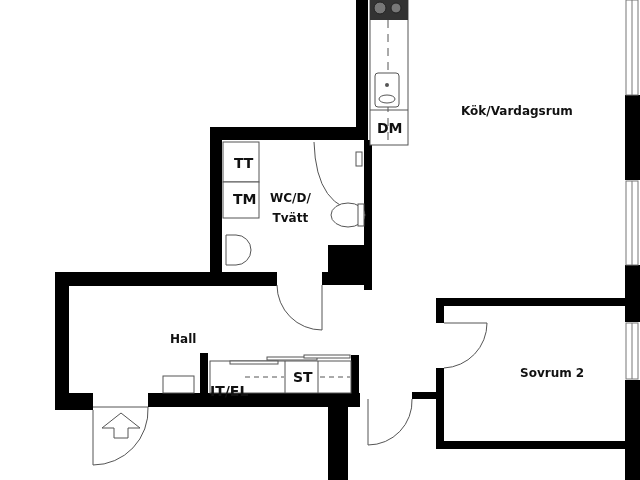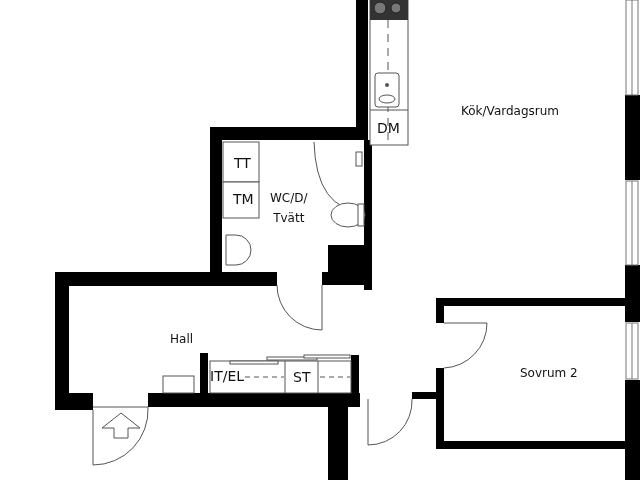--- a/index.html
+++ b/index.html
@@ -1,18 +1,18 @@
 <!DOCTYPE html>
 <html><head>
 <meta charset="utf-8">
 <style>
   html, body { margin: 0; padding: 0; background: #ffffff; }
   body { width: 640px; height: 480px; overflow: hidden; position: relative; font-family: "DejaVu Sans", sans-serif; }
   svg { position: absolute; left: 0; top: 0; }
-  .lbl { position: absolute; font-family: "DejaVu Sans", sans-serif; font-weight: normal; color: #111; white-space: nowrap; }
+  .lbl { position: absolute; font-family: "DejaVu Sans", sans-serif; font-weight: bold; color: #111; white-space: nowrap; }
   .room { font-size: 12px; }
   .small { font-size: 14px; }
   .wc { font-size: 12px; text-align: center; line-height: 20px; }
 </style>
 </head>
 <body>
 
 <svg width="640" height="480" viewBox="0 0 640 480">
 
   <g fill="#000">
@@ -116,15 +116,15 @@
 
 <div class="lbl room" style="left:461px;top:104px;">Kök/Vardagsrum</div>
 <div class="lbl small" style="left:377px;top:120px;">DM</div>
 <div class="lbl small" style="left:234px;top:155px;">TT</div>
 <div class="lbl small" style="left:233px;top:191px;text-align:right;">TM</div>
 <div class="lbl wc" style="left:270px;top:188px;">
   <div>WC/D/</div>
   <div>Tvätt</div>
 </div>
 <div class="lbl room" style="left:122px;top:332px;margin-left:48px;">Hall</div>
-<div class="lbl small" style="left:210px;top:368px;">IT/EL</div>
+<div class="lbl small" style="left:210px;top:383px;">IT/EL</div>
 <div class="lbl small" style="left:293px;top:369px;">ST</div>
 <div class="lbl room" style="left:520px;top:366px;">Sovrum 2</div>
 
 </body></html>

